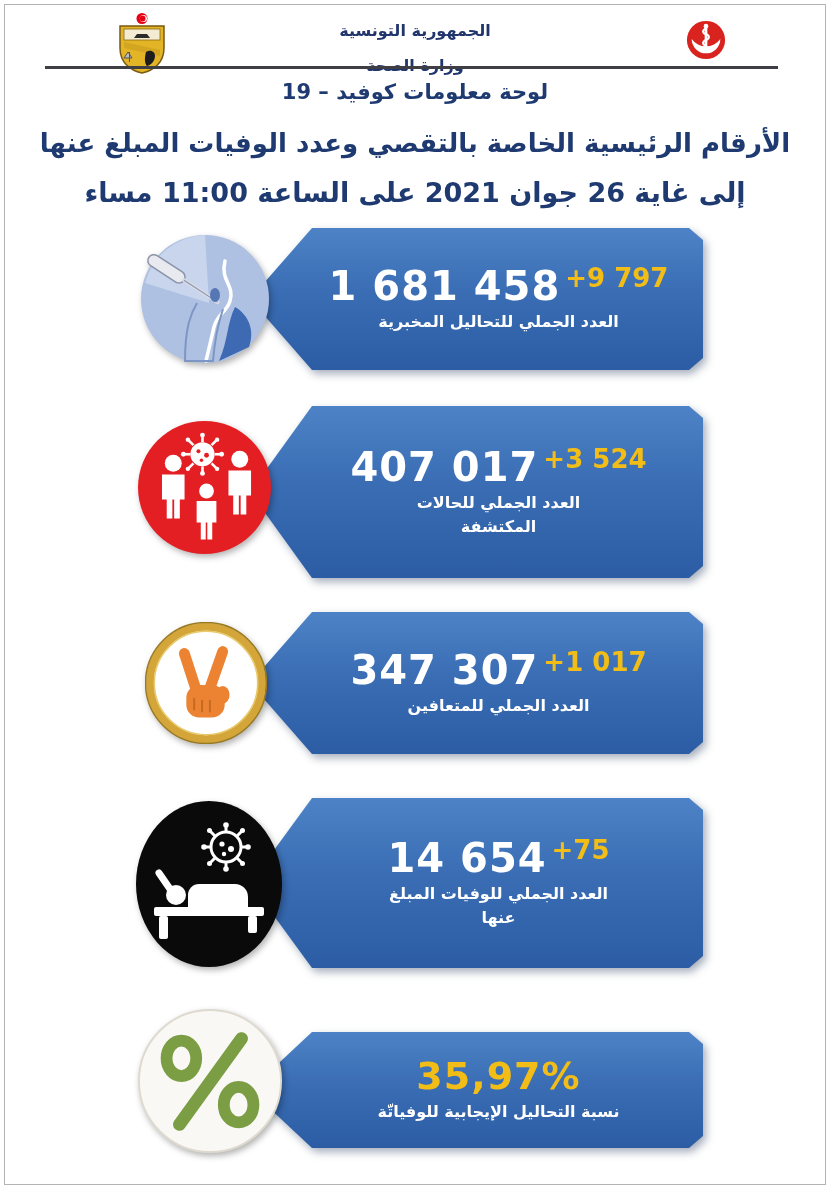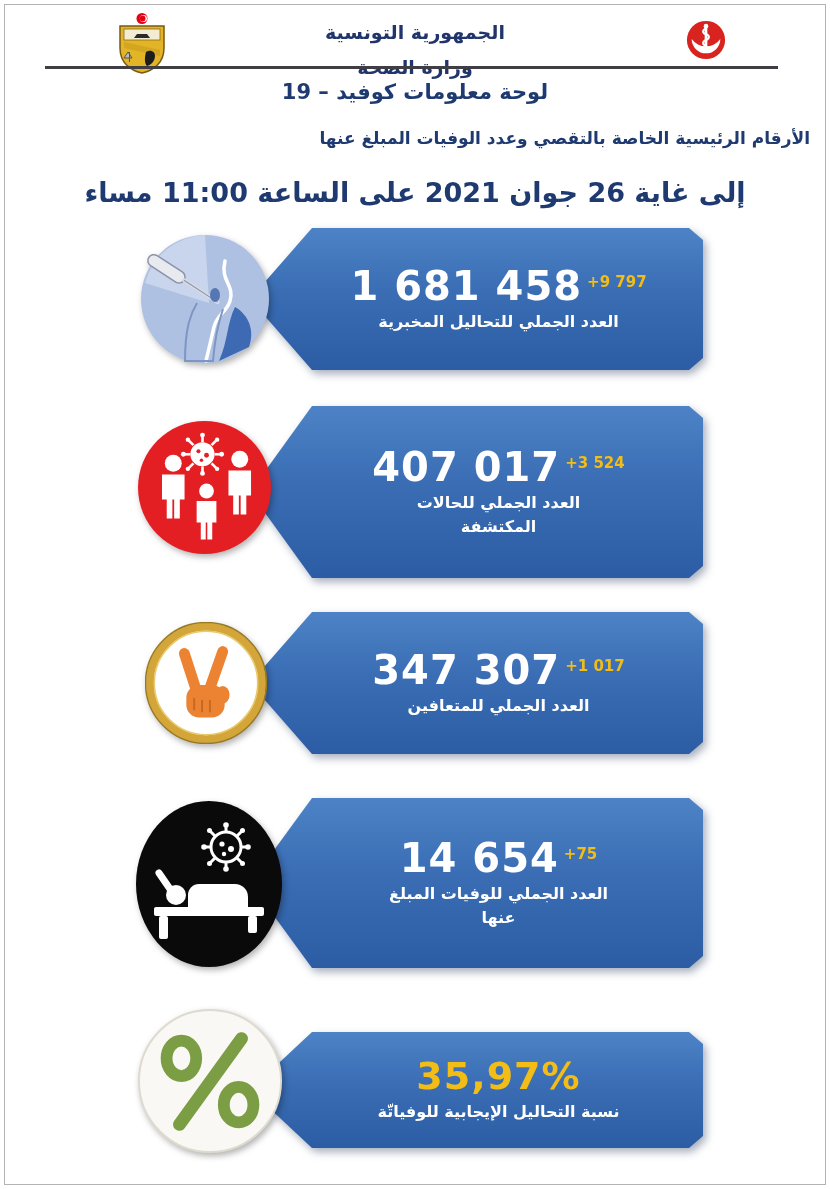--- a/index.html
+++ b/index.html
@@ -4,44 +4,44 @@
 <style>
   html,body{margin:0;padding:0;background:#fff;}
   .page{position:relative;width:830px;height:1189px;background:#ffffff;overflow:hidden;
         font-family:"DejaVu Sans","Liberation Sans",sans-serif;}
   .frame{position:absolute;inset:4px;border:1.5px solid #b3b3b3;pointer-events:none;}
 
   
   .coat{position:absolute;left:116px;top:12px;width:52px;height:52px;}
   .moh-logo{position:absolute;left:685px;top:19px;width:42px;height:42px;}
   .gov-line{position:absolute;left:0;right:0;text-align:center;color:#21356d;
-            font-weight:700;font-size:19px;direction:rtl;}
+            font-weight:700;font-size:16px;direction:rtl;}
   .gov-line.l1{top:21px;} .gov-line.l2{top:56px;}
   .header-rule{position:absolute;left:45px;top:66px;width:733px;height:3px;background:#3e3e44;}
 
   
   .title{position:absolute;left:20px;right:20px;text-align:center;color:#1e3a70;
          font-weight:700;direction:rtl;}
   .title.main{top:80px;font-size:21px;}
-  .title.sub{top:128px;font-size:17px;text-align:right;}
+  .title.sub{top:128px;font-size:26px;}
   .title.date{top:177px;font-size:27px;}
 
   
   .banner-wrap{position:absolute;left:250px;width:453px;
                filter:drop-shadow(3px 4px 4px rgba(30,50,85,.40));}
   .banner{width:100%;height:100%;box-sizing:border-box;
           background:linear-gradient(180deg,#4d83c6 0%,#3a6db4 45%,#2c5da4 100%);
           clip-path:polygon(62px 0%,calc(100% - 14px) 0%,100% 12px,100% calc(100% - 12px),
                     calc(100% - 14px) 100%,62px 100%,0% 50%);
           display:flex;flex-direction:column;justify-content:center;align-items:center;
           padding:6px 12px 6px 56px;gap:2px;}
   .stat-line{direction:ltr;white-space:nowrap;line-height:1.1;}
   .stat-number{font-size:40px;font-weight:700;color:#ffffff;letter-spacing:1px;margin-top:16px;}
   .stat-number.gold{color:#f2bd17;font-size:38px;}
-  .stat-delta{font-size:15px;font-weight:700;color:#f2bd17;position:relative;top:-13px;
+  .stat-delta{font-size:26px;font-weight:700;color:#f2bd17;position:relative;top:-13px;
               margin-left:5px;}
   .stat-label{font-size:16px;font-weight:700;color:#ffffff;text-align:center;direction:rtl;
               white-space:pre-line;line-height:1.5;}
 
   .icon-circle{position:absolute;}
   .icon-circle svg{width:100%;height:100%;filter:drop-shadow(2px 3px 3px rgba(0,0,0,.30));}
 
   .c1-b{top:228px;height:142px;} .c1-i{left:139px;top:233px;width:132px;height:132px;}
   .c2-b{top:406px;height:172px;} .c2-i{left:136px;top:419px;width:137px;height:137px;}
   .c3-b{top:612px;height:142px;} .c3-i{left:145px;top:622px;width:122px;height:122px;}

